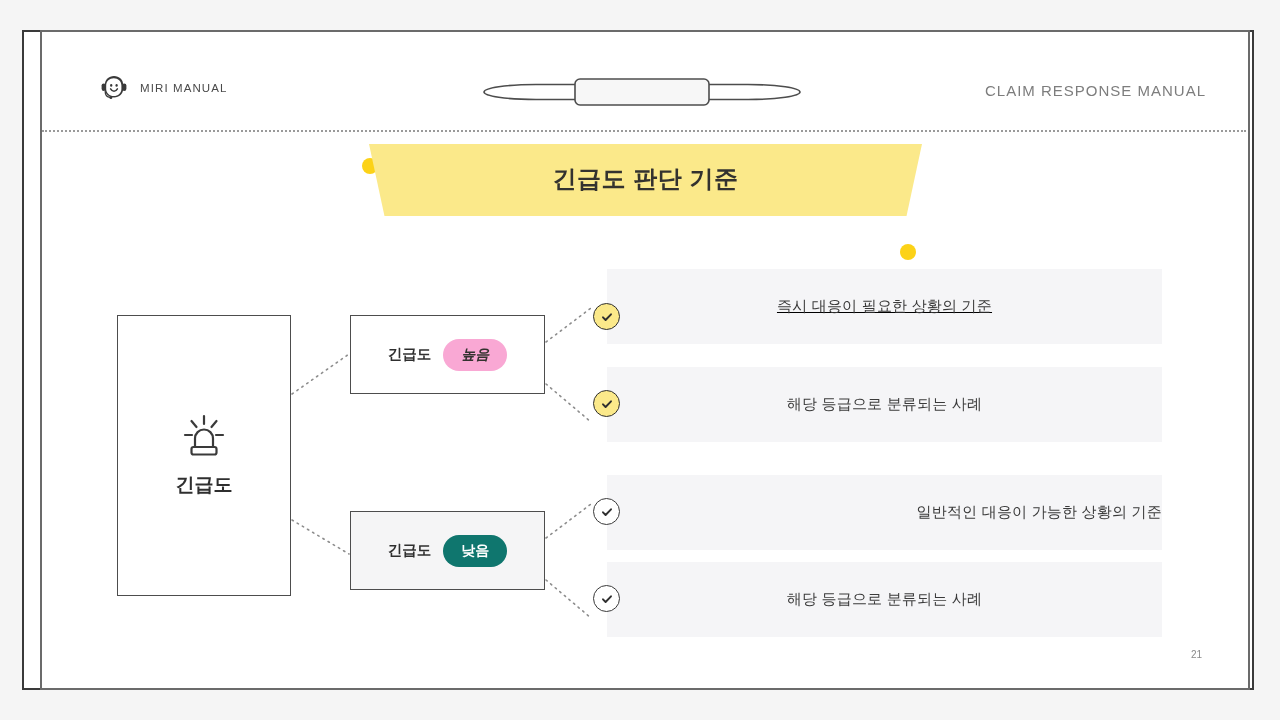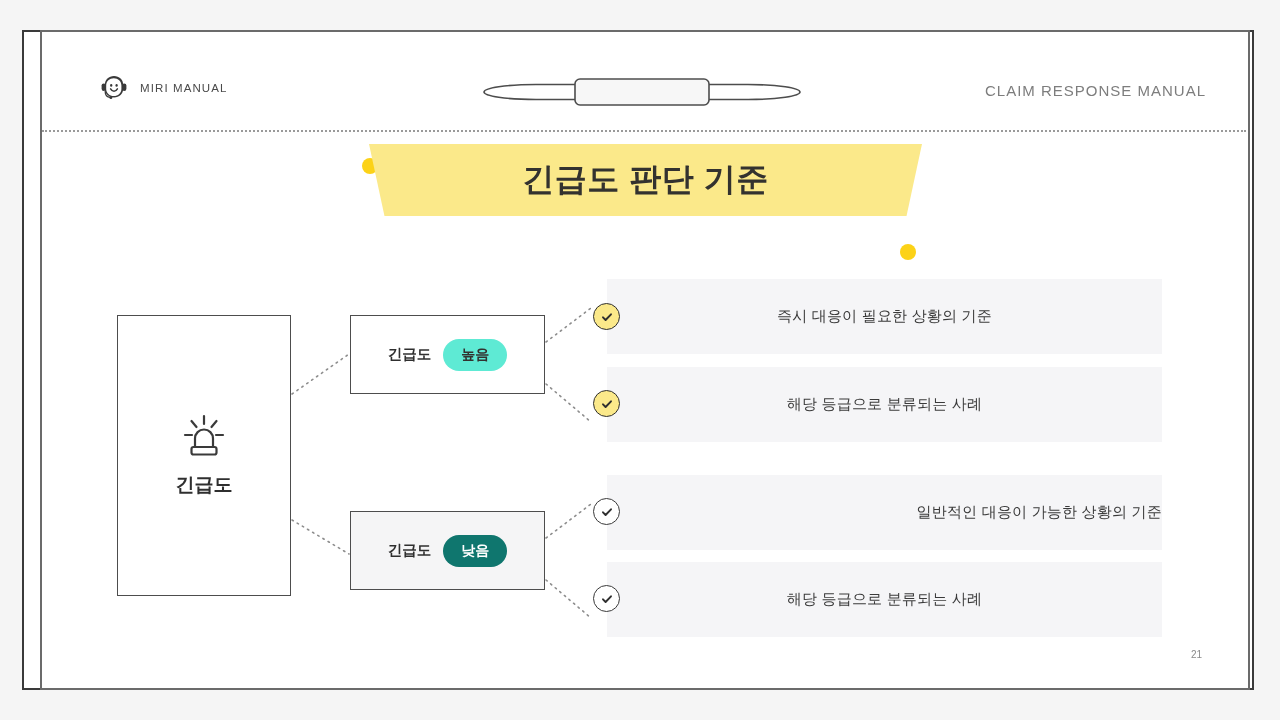--- a/index.html
+++ b/index.html
@@ -61,21 +61,21 @@
   
   .title-wrap { position: absolute; left: 310px; top: 100px; width: 570px; height: 105px; }
   .title-banner {
     position: absolute; left: 17px; top: 12px;
     width: 553px; height: 72px;
     background: #fbe98a;
     clip-path: polygon(0 0, 100% 0, 97.2% 100%, 2.8% 100%);
     display: flex; align-items: center; justify-content: center;
   }
   .title-text {
-    font-size: 32px; font-weight: 800; color: #33322f;
+    font-size: 24px; font-weight: 800; color: #33322f;
     letter-spacing: 0.5px; line-height: 1;
     transform: translateY(-1px);
   }
   .dot {
     position: absolute; width: 16px; height: 16px;
     border-radius: 50%; background: #fcd217;
   }
   .dot-tl { left: 10px; top: 26px; }
   .dot-br { left: 548px; top: 112px; }
 
@@ -99,21 +99,21 @@
     display: flex; align-items: center; justify-content: center; gap: 12px;
   }
   .level-box.high { top: 283px; background: #ffffff; }
   .level-box.low  { top: 479px; background: #f5f5f6; }
   .level-name { font-size: 14.5px; font-weight: 800; color: #2f2f2f; }
   .pill {
     min-width: 64px; height: 32px; border-radius: 16px;
     display: flex; align-items: center; justify-content: center;
     font-size: 14px; font-weight: 800; padding: 0 14px;
   }
-  .pill.yellow { background: #5eead4; color: #33322f; }
+  .pill.yellow { background: #f9a8d4; color: #33322f; font-style: italic; }
   .pill.gray   { background: #0f766e; color: #ffffff; text-align: center; }
 
   
   .detail-row {
     position: absolute; left: 565px;
     width: 555px; height: 75px;
     background: #f5f5f7;
     display: flex; align-items: center; justify-content: center;
   }
   .detail-text { font-size: 15px; color: #3a3a3a; letter-spacing: .2px; }
@@ -210,21 +210,21 @@
   <div class="level-box high">
     <span class="level-name">긴급도</span>
     <span class="pill yellow">높음</span>
   </div>
 
   <div class="level-box low">
     <span class="level-name">긴급도</span>
     <span class="pill gray">낮음</span>
   </div>
 
-  <div class="detail-row" style="top:247px;">
+  <div class="detail-row" style="top:237px;text-decoration:underline;">
     <span class="detail-text">즉시 대응이 필요한 상황의 기준</span>
   </div>
   <div class="check filled" style="top:271px;">
     <svg viewBox="0 0 14 14">
         <path d="M3 7.3l2.6 2.7L11 4.3" stroke="#2f2f2f" stroke-width="1.9" fill="none" stroke-linecap="round" stroke-linejoin="round"></path>
       </svg>
   </div>
 
   <div class="detail-row" style="top:335px;">
     <span class="detail-text">해당 등급으로 분류되는 사례</span>

